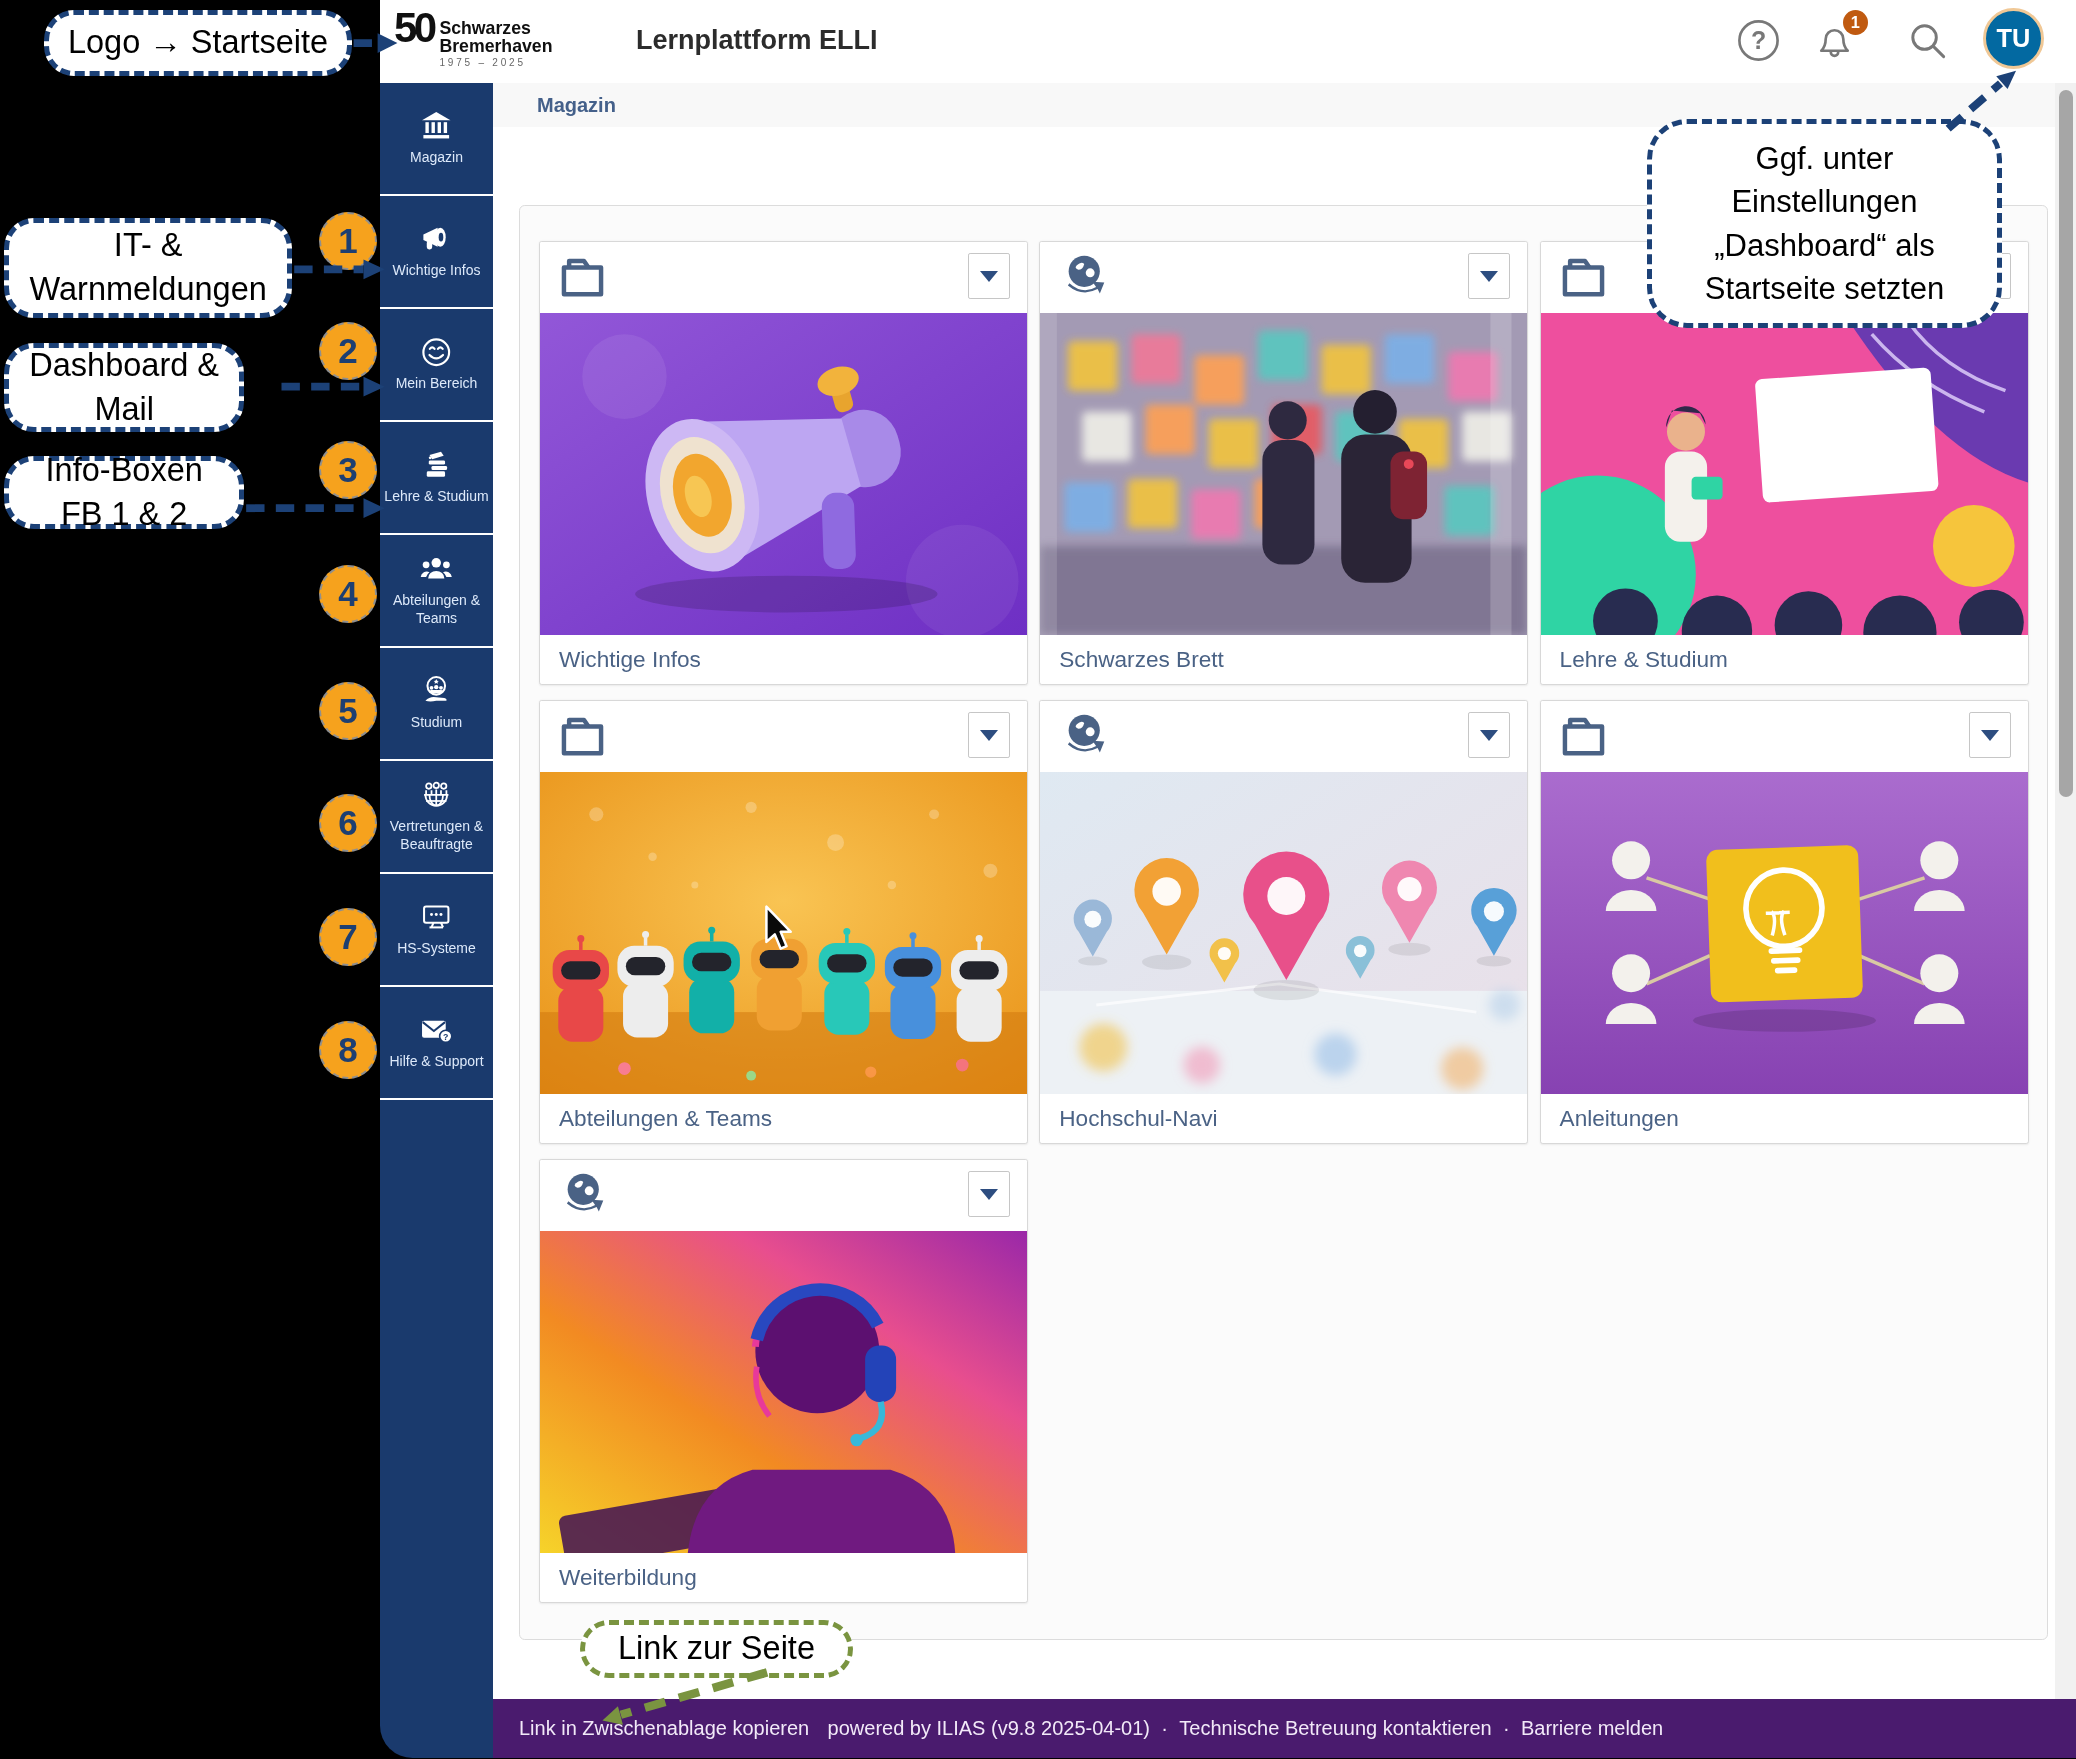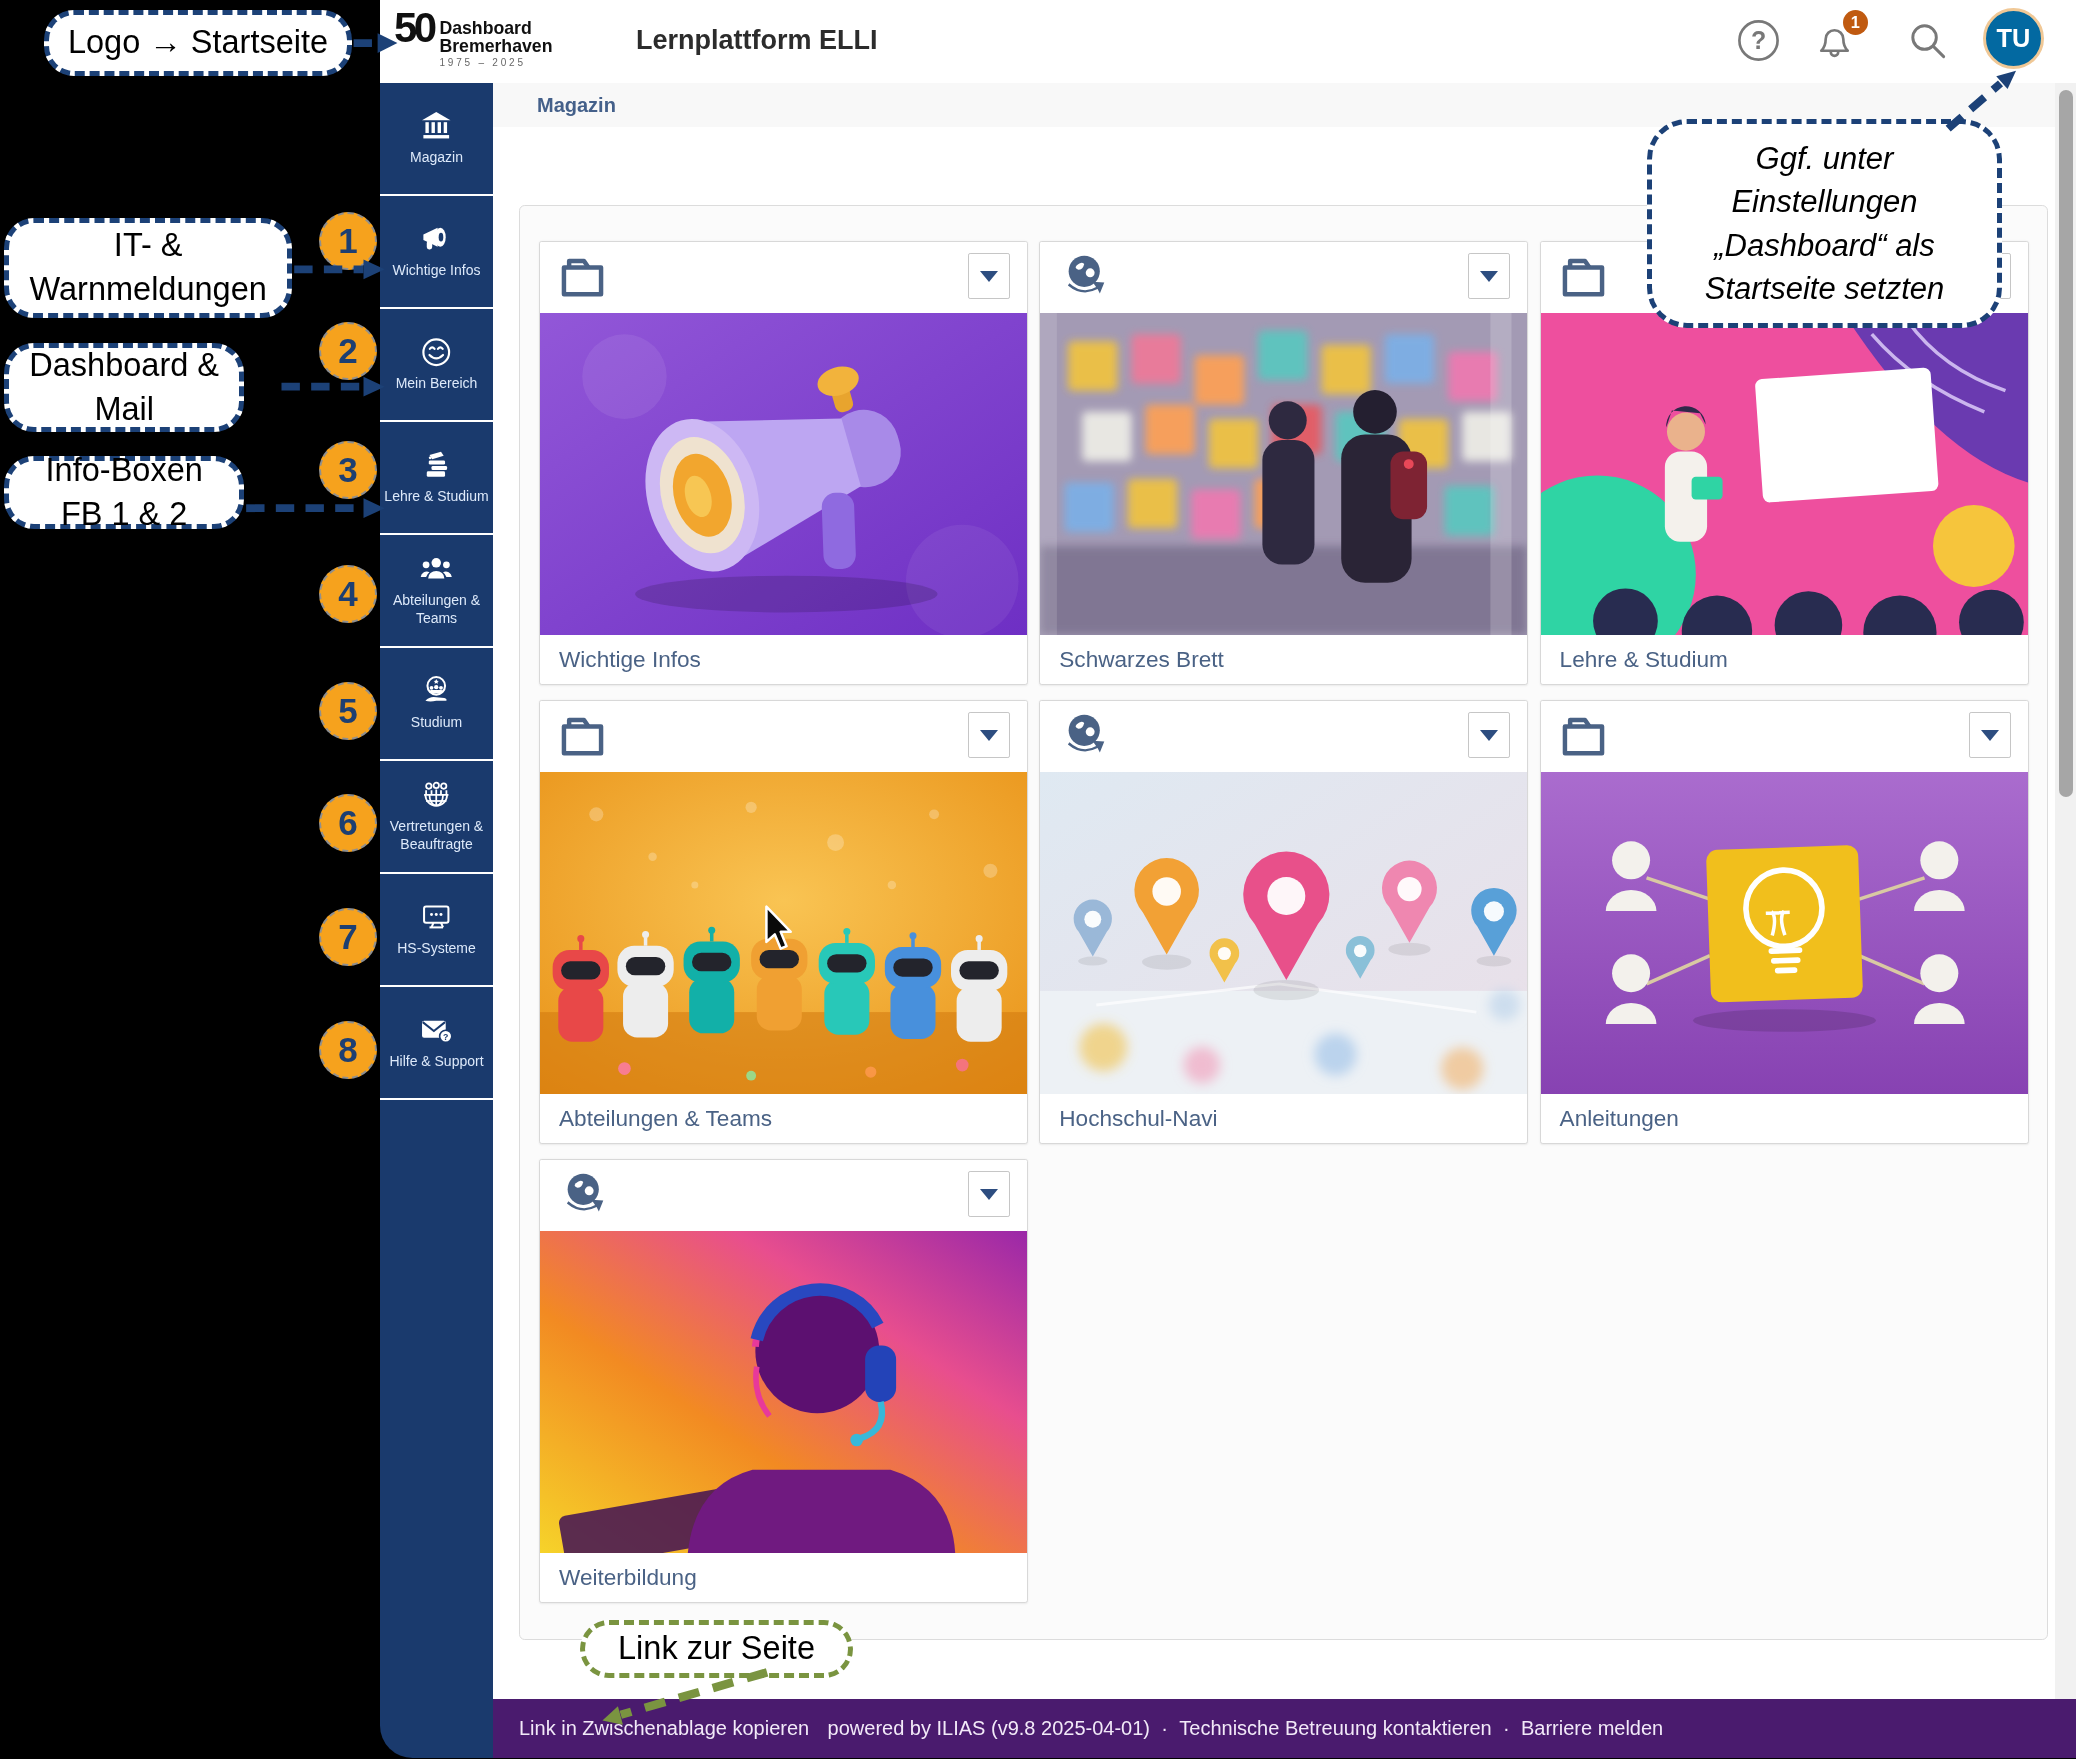--- a/index.html
+++ b/index.html
@@ -68,35 +68,35 @@
   .num-circle{position:absolute;left:319px;width:58px;height:58px;border-radius:50%;
               background:#f6a21d;border:2.8px dashed #8f8f8f;box-sizing:border-box;display:flex;
               align-items:center;justify-content:center;font-size:35px;font-weight:bold;color:#1d3f72;}
   .callout{position:absolute;background:#fff;border:5.7px dashed #1c4177;border-radius:30px;
            display:flex;align-items:center;justify-content:center;text-align:center;color:#000;
            white-space:pre-line;line-height:1.35;box-sizing:border-box;font-size:32.5px;}
   #co-logo{left:44px;top:10px;width:308px;height:66px;}
   #co-it{left:4.2px;top:218px;width:288px;height:100px;}
   #co-dash{left:4.2px;top:343px;width:240px;height:89px;}
   #co-info{left:4.2px;top:456px;width:240px;height:73px;}
-  #co-settings{left:1647px;top:119px;width:355px;height:209px;border-radius:40px;font-size:31px;line-height:1.4;font-style:italic;}
+  #co-settings{left:1647px;top:119px;width:355px;height:209px;border-radius:40px;font-size:31px;line-height:1.4;}
   #co-link{left:580px;top:1620px;width:273px;height:58px;border-color:#7a9440;border-radius:31px;}
   #arrows{position:absolute;left:0;top:0;width:2077px;height:1760px;pointer-events:none;}
   #cursor{position:absolute;left:762px;top:905px;width:34px;height:47px;pointer-events:none;}
 </style>
 </head>
 <body>
 
 <div id="app">
 
   <div class="header">
     <div class="logo">
       <div class="logo-num">50</div>
       <div class="logo-txt">
-        <div class="logo-name">Dashboard</div>
+        <div class="logo-name">Schwarzes</div>
         <div class="logo-name">Bremerhaven</div>
         <div class="logo-years">1975 – 2025</div>
       </div>
     </div>
     <div class="app-title">Lernplattform ELLI</div>
   </div>
 
   <div class="hicon" style="left:1735px;">
     <svg viewBox="0 0 64 64">
         <circle cx="32" cy="32" r="26" fill="none" stroke="#787878" stroke-width="3.6"></circle>

